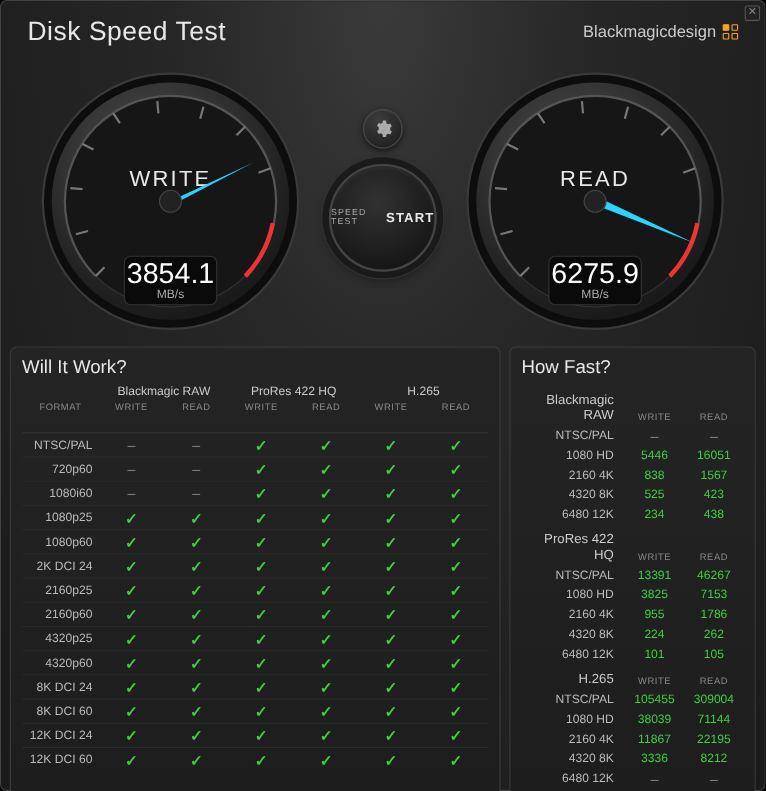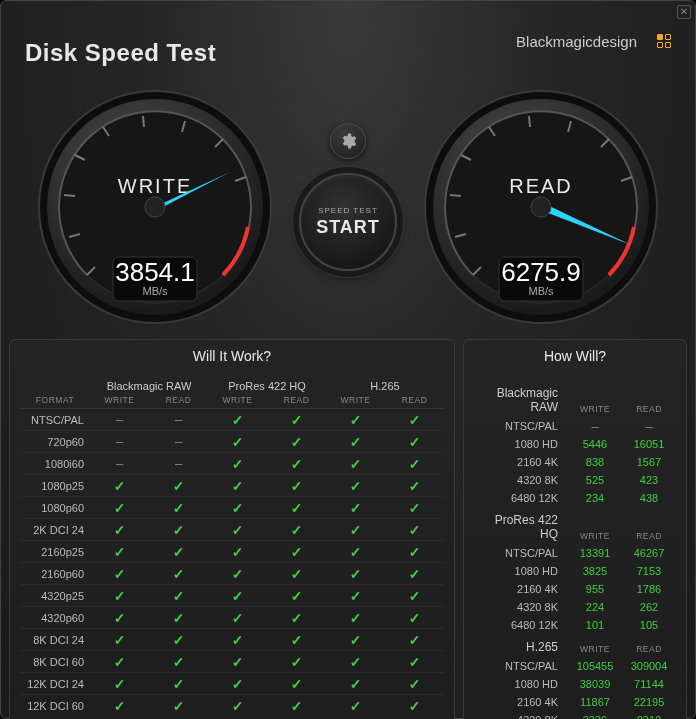--- a/index.html
+++ b/index.html
@@ -34,29 +34,28 @@
     cursor: pointer;
   }
   .header {
     display: flex;
     justify-content: space-between;
     align-items: center;
     padding: 14px 24px 0 24px;
   }
   .title {
     font-size: 24px;
-    font-weight: 700;
+    font-weight: 400;
     color: #e8e8e8;
     letter-spacing: 0.5px;
-    margin-top: 24px;
   }
   .brand {
     display: flex;
     align-items: center;
-    gap: 20px;
+    gap: 6px;
     font-size: 15px;
     color: #ccc;
     font-weight: 300;
   }
   .brand-dots {
     display: grid;
     grid-template-columns: repeat(2, 6px);
     grid-template-rows: repeat(2, 6px);
     gap: 2px;
   }
@@ -97,67 +96,66 @@
     box-shadow: inset 0 1px 1px rgba(255,255,255,0.08), 0 2px 6px rgba(0,0,0,0.6);
   }
   .start-btn {
     width: 98px;
     height: 98px;
     border-radius: 50%;
     background: radial-gradient(circle at 45% 35%, #323232, #0e0e0e);
     border: 2px solid #444;
     box-shadow: 0 0 0 6px #1a1a1a, 0 0 0 7px #333, inset 0 2px 4px rgba(255,255,255,0.05), 0 4px 12px rgba(0,0,0,0.8);
     display: flex;
-    flex-direction: column;
     align-items: center;
     justify-content: center;
     cursor: pointer;
     color: #e8e8e8;
   }
   .start-btn .st-label { font-size: 8px; letter-spacing: 1px; color:#aaa; margin-bottom:2px;}
-  .start-btn .st-text { font-size: 18px; font-weight: 600; letter-spacing: 1px; }
+  .start-btn .st-text { font-size: 12px; font-weight: 600; letter-spacing: 1px; }
 
   .panels {
     display: flex;
     gap: 0;
     padding: 12px 8px 8px 8px;
   }
   .panel {
     background: linear-gradient(#242424, #1d1d1d);
     border: 1px solid #3a3a3a;
     border-radius: 6px;
     padding: 8px 10px 10px 10px;
   }
   .panel-left { flex: 0 0 446px; margin-right: 8px;}
   .panel-right { flex: 1; }
   .panel-title {
-    text-align: center;
-    font-size: 14px;
+    text-align: left;
+    font-size: 17px;
     font-weight: 400;
     color: #e8e8e8;
-    margin-bottom: 16px;
+    margin-bottom: 6px;
   }
 
   
   .wiw-head {
     display: grid;
     grid-template-columns: 70px repeat(3, 1fr);
     font-size: 11px;
     color: #ccc;
     text-align: center;
   }
   .wiw-head .codec { font-weight: 500; padding-bottom: 3px; }
   .wiw-sub {
     display: grid;
     grid-template-columns: 70px repeat(6, 1fr);
     font-size: 8.5px;
     color: #888;
     text-align: center;
     letter-spacing: 0.5px;
-    padding-bottom: 3px;
+    padding-bottom: 18px;
     border-bottom: 1px solid #333;
   }
   .wiw-sub .fmt { font-size:8.5px; }
   .wiw-row {
     display: grid;
     grid-template-columns: 70px repeat(6, 1fr);
     align-items: center;
     height: 22px;
     font-size: 11px;
     border-bottom: 1px solid #2a2a2a;
@@ -445,21 +443,21 @@
             <div class="cell"><span class="check">✓</span></div>
             <div class="cell"><span class="check">✓</span></div>
             <div class="cell"><span class="check">✓</span></div>
             <div class="cell"><span class="check">✓</span></div>
             <div class="cell"><span class="check">✓</span></div>
           </div>
         </div>
     </div>
 
     <div class="panel panel-right">
-      <div class="panel-title">How Will?</div>
+      <div class="panel-title">How Fast?</div>
       <div id="hf-groups">
           <div class="hf-group-head">
             <div class="codec">Blackmagic RAW</div>
             <div class="wr">WRITE</div>
             <div class="wr">READ</div>
           </div>
           <div class="hf-row">
             <div class="res">NTSC/PAL</div>
             <div class="val dash">–</div>
             <div class="val dash">–</div>

